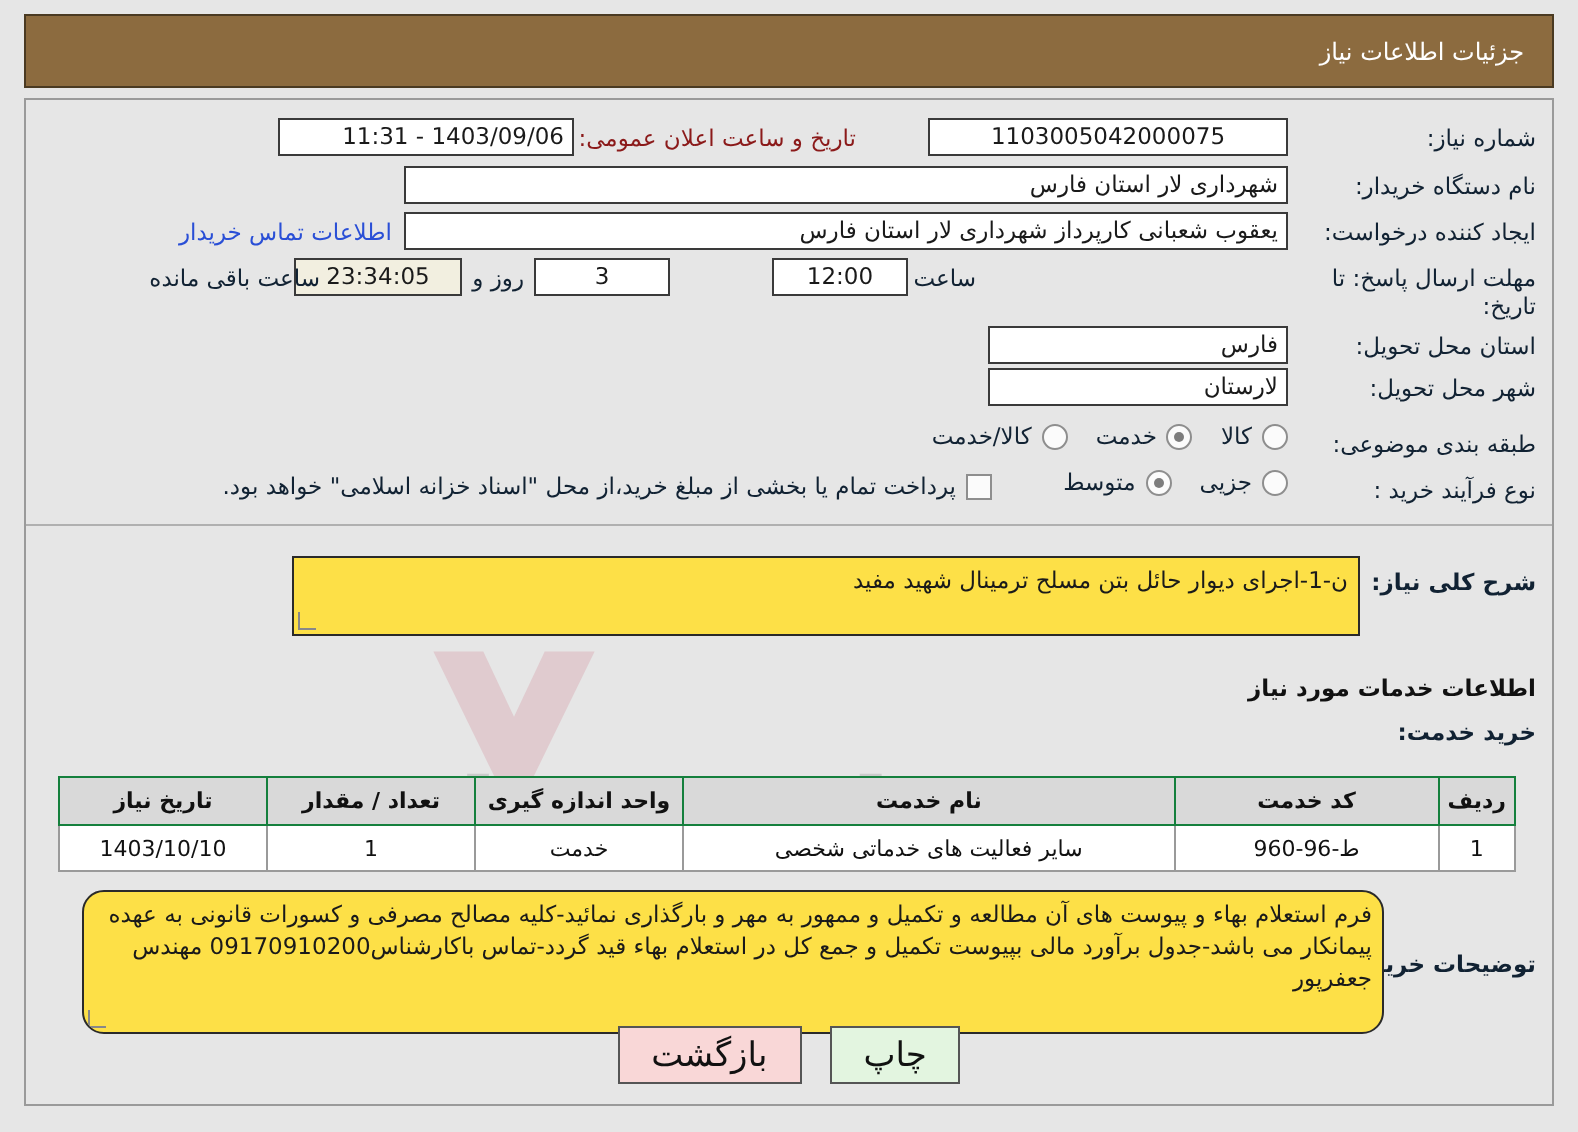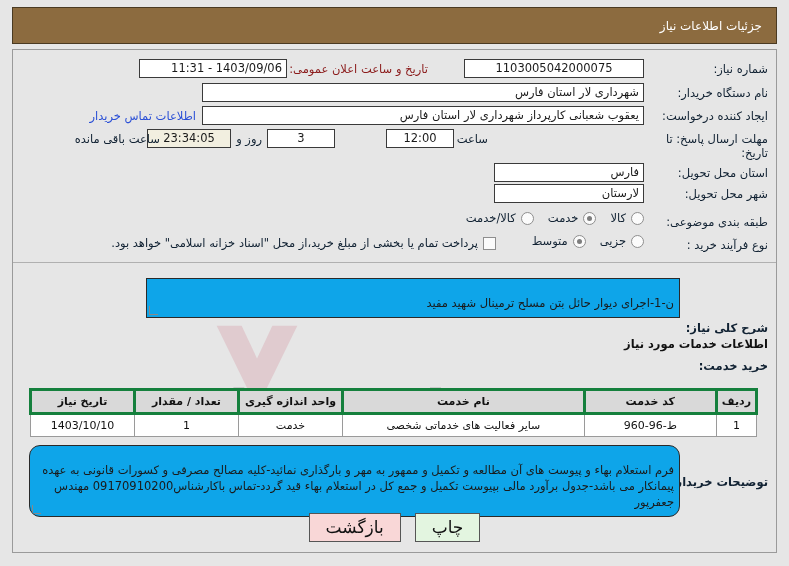--- a/index.html
+++ b/index.html
@@ -154,24 +154,24 @@
   }
   
   .hr {
     position: absolute;
     left: 0; right: 0;
     border-top: 1px solid #b0b0b0;
   }
   
   .ta {
     border: 1px solid #2a2a2a;
-    background: #0ea5e9;
+    background: #fde047;
     font-size: 11.5px;
     color: #1a1a1a;
-    padding: 16px 5px;
+    padding: 3px 5px;
     text-align: right;
     line-height: 16px;
     position: relative;
     overflow: hidden;
   }
   .ta::after {
     content: "";
     position: absolute;
     left: 2px; bottom: 2px;
     width: 8px; height: 8px;
@@ -187,21 +187,21 @@
   }
   
   table.grid {
     position: absolute;
     border-collapse: collapse;
     direction: rtl;
     font-size: 11px;
   }
   table.grid th {
     background: #d9d9d9;
-    border: 3px solid #15803d;
+    border: 1px solid #15803d;
     font-weight: bold;
     color: #111;
     height: 24px;
     padding: 0 4px;
     white-space: nowrap;
   }
   table.grid td {
     background: #ffffff;
     border: 1px solid #9a9a9a;
     height: 23px;
@@ -302,21 +302,21 @@
           <span>متوسط</span>
         </label>
       </div>
       <label class="opt" style="position:absolute; right:280px; top:186px; margin:0;">
         <span class="chk"></span>
         <span>پرداخت تمام یا بخشی از مبلغ خرید،از محل "اسناد خزانه اسلامی" خواهد بود.</span>
       </label>
 
       <div class="hr" style="top:212px;"></div>
 
-      <div class="lbl bold" style="position:absolute; right:8px; top:234px;margin-top:37px;">شرح کلی نیاز:</div>
+      <div class="lbl bold" style="position:absolute; right:8px; top:234px;">شرح کلی نیاز:</div>
       <div class="ta" style="position:absolute; right:96px; top:228px; width:534px; height:40px;">ن-1-اجرای دیوار حائل بتن مسلح ترمینال شهید مفید</div>
 
       <div class="section-title" style="right:8px; top:287px;">اطلاعات خدمات مورد نیاز</div>
 
       <div class="lbl bold" style="position:absolute; right:8px; top:309px;">خرید خدمت:</div>
 
       <table class="grid" style="right:18px; top:338px; width:729px;">
         <thead>
           <tr>
             <th style="width:32px;">ردیف</th>
@@ -333,21 +333,21 @@
             <td>ط-96-960</td>
             <td>سایر فعالیت های خدماتی شخصی</td>
             <td>خدمت</td>
             <td>1</td>
             <td>1403/10/10</td>
           </tr>
         </tbody>
       </table>
 
       <div class="lbl bold" style="position:absolute; right:8px; top:425px;">توضیحات خریدار:</div>
-      <div class="ta" style="position:absolute; right:96px; top:395px; width:651px; height:72px;border-radius:11px;">فرم استعلام بهاء و پیوست های آن مطالعه و تکمیل و ممهور به مهر و بارگذاری نمائید-کلیه مصالح مصرفی و کسورات قانونی به عهده پیمانکار می باشد-جدول برآورد مالی بپیوست تکمیل و جمع کل در استعلام بهاء قید گردد-تماس باکارشناس09170910200 مهندس جعفرپور</div>
+      <div class="ta" style="position:absolute; right:84px; top:395px; width:651px; height:72px;border-radius:11px;">فرم استعلام بهاء و پیوست های آن مطالعه و تکمیل و ممهور به مهر و بارگذاری نمائید-کلیه مصالح مصرفی و کسورات قانونی به عهده پیمانکار می باشد-جدول برآورد مالی بپیوست تکمیل و جمع کل در استعلام بهاء قید گردد-تماس باکارشناس09170910200 مهندس جعفرپور</div>
 
       <div class="btnbar">
         <button class="btn print">چاپ</button>
         <button class="btn back">بازگشت</button>
       </div>
 
     </div>
   </div>
 </div>
 

